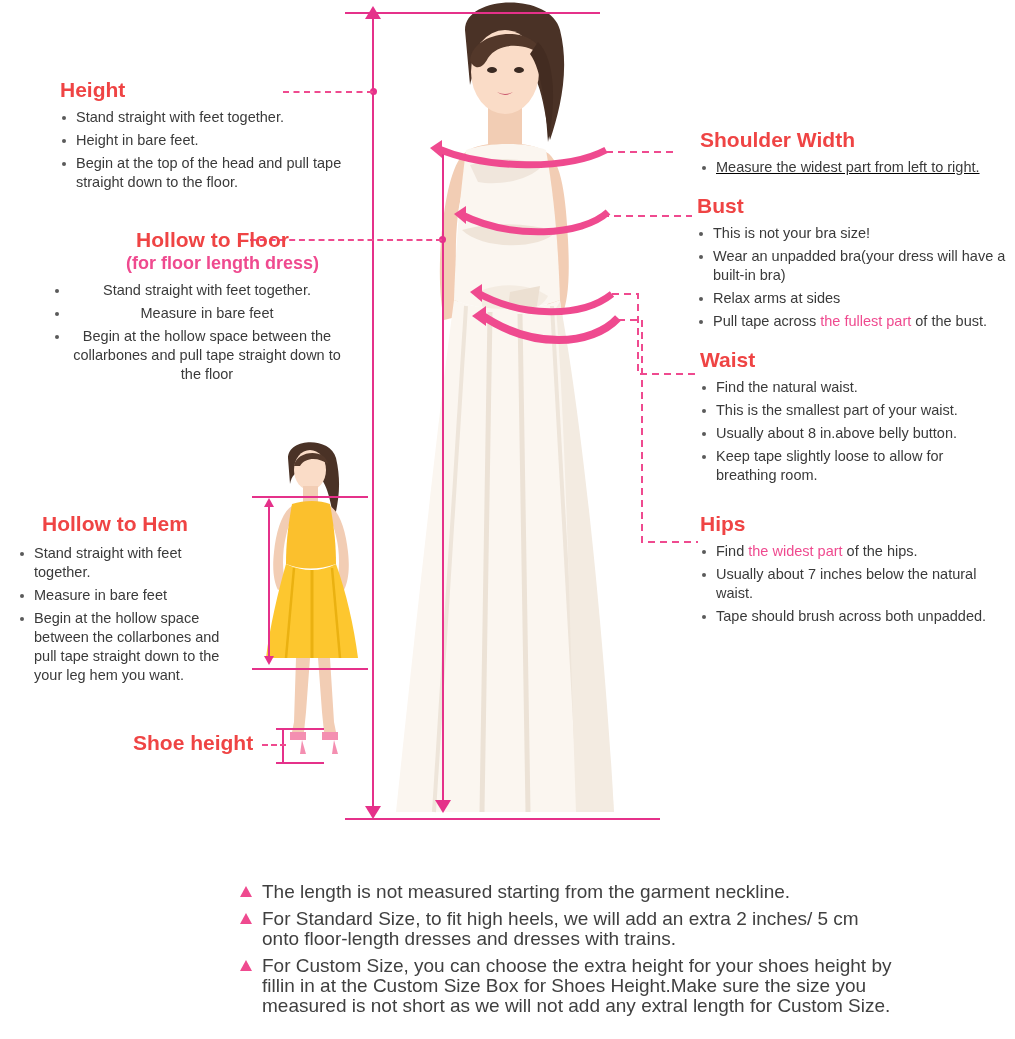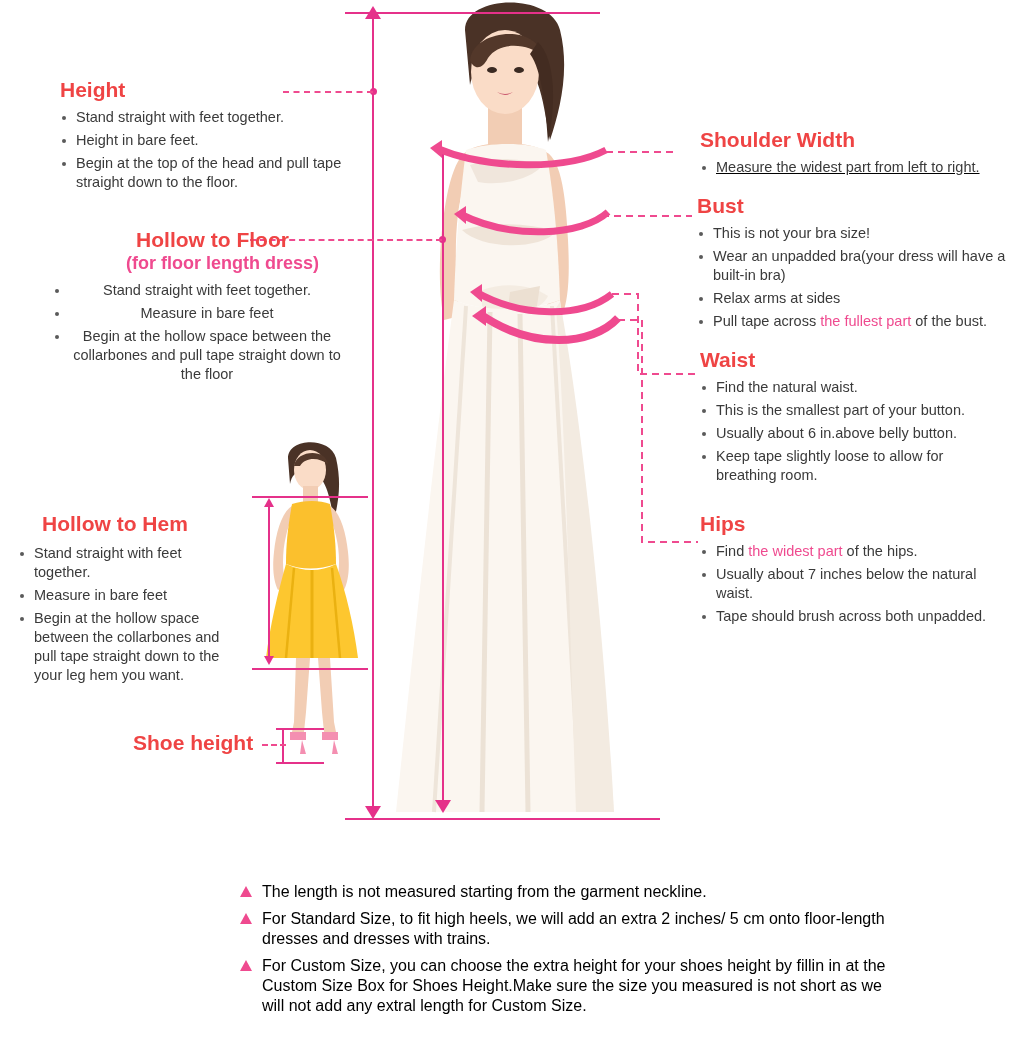--- a/index.html
+++ b/index.html
@@ -54,22 +54,22 @@
     width: 4px;
     height: 4px;
     border-radius: 50%;
     background: #5a5a5a;
   }
   .pinktext { color: #ef4a8f; }
 
   
   .note {
     position: relative;
-    color: #000000;
-    font-size: 16px;
+    color: #404040;
+    font-size: 19px;
     line-height: 20px;
     padding-left: 22px;
     margin-bottom: 7px;
   }
   .note .tri {
     position: absolute;
     left: 0;
     top: 4px;
     width: 0;
     height: 0;
@@ -264,22 +264,22 @@
       <li>Wear an unpadded bra(your dress will have a built-in bra)</li>
       <li>Relax arms at sides</li>
       <li><span>Pull tape across </span><span class="pinktext">the fullest part</span><span> of the bust.</span></li>
     </ul>
   </div>
 
   <div class="abs" style="left:700px; top:348px; width:300px;">
     <div class="heading">Waist</div>
     <ul class="bul" style="margin-top:6px;">
       <li>Find the natural waist.</li>
-      <li>This is the smallest part of your button.</li>
-      <li>Usually about 6 in.above belly button.</li>
+      <li>This is the smallest part of your waist.</li>
+      <li>Usually about 8 in.above belly button.</li>
       <li>Keep tape slightly loose to allow for breathing room.</li>
     </ul>
   </div>
 
   <div class="abs" style="left:700px; top:512px; width:305px;">
     <div class="heading">Hips</div>
     <ul class="bul" style="margin-top:6px;">
       <li><span>Find </span><span class="pinktext">the widest part</span><span> of the hips.</span></li>
       <li>Usually about 7 inches below the natural waist.</li>
       <li>Tape should brush across both unpadded.</li>

